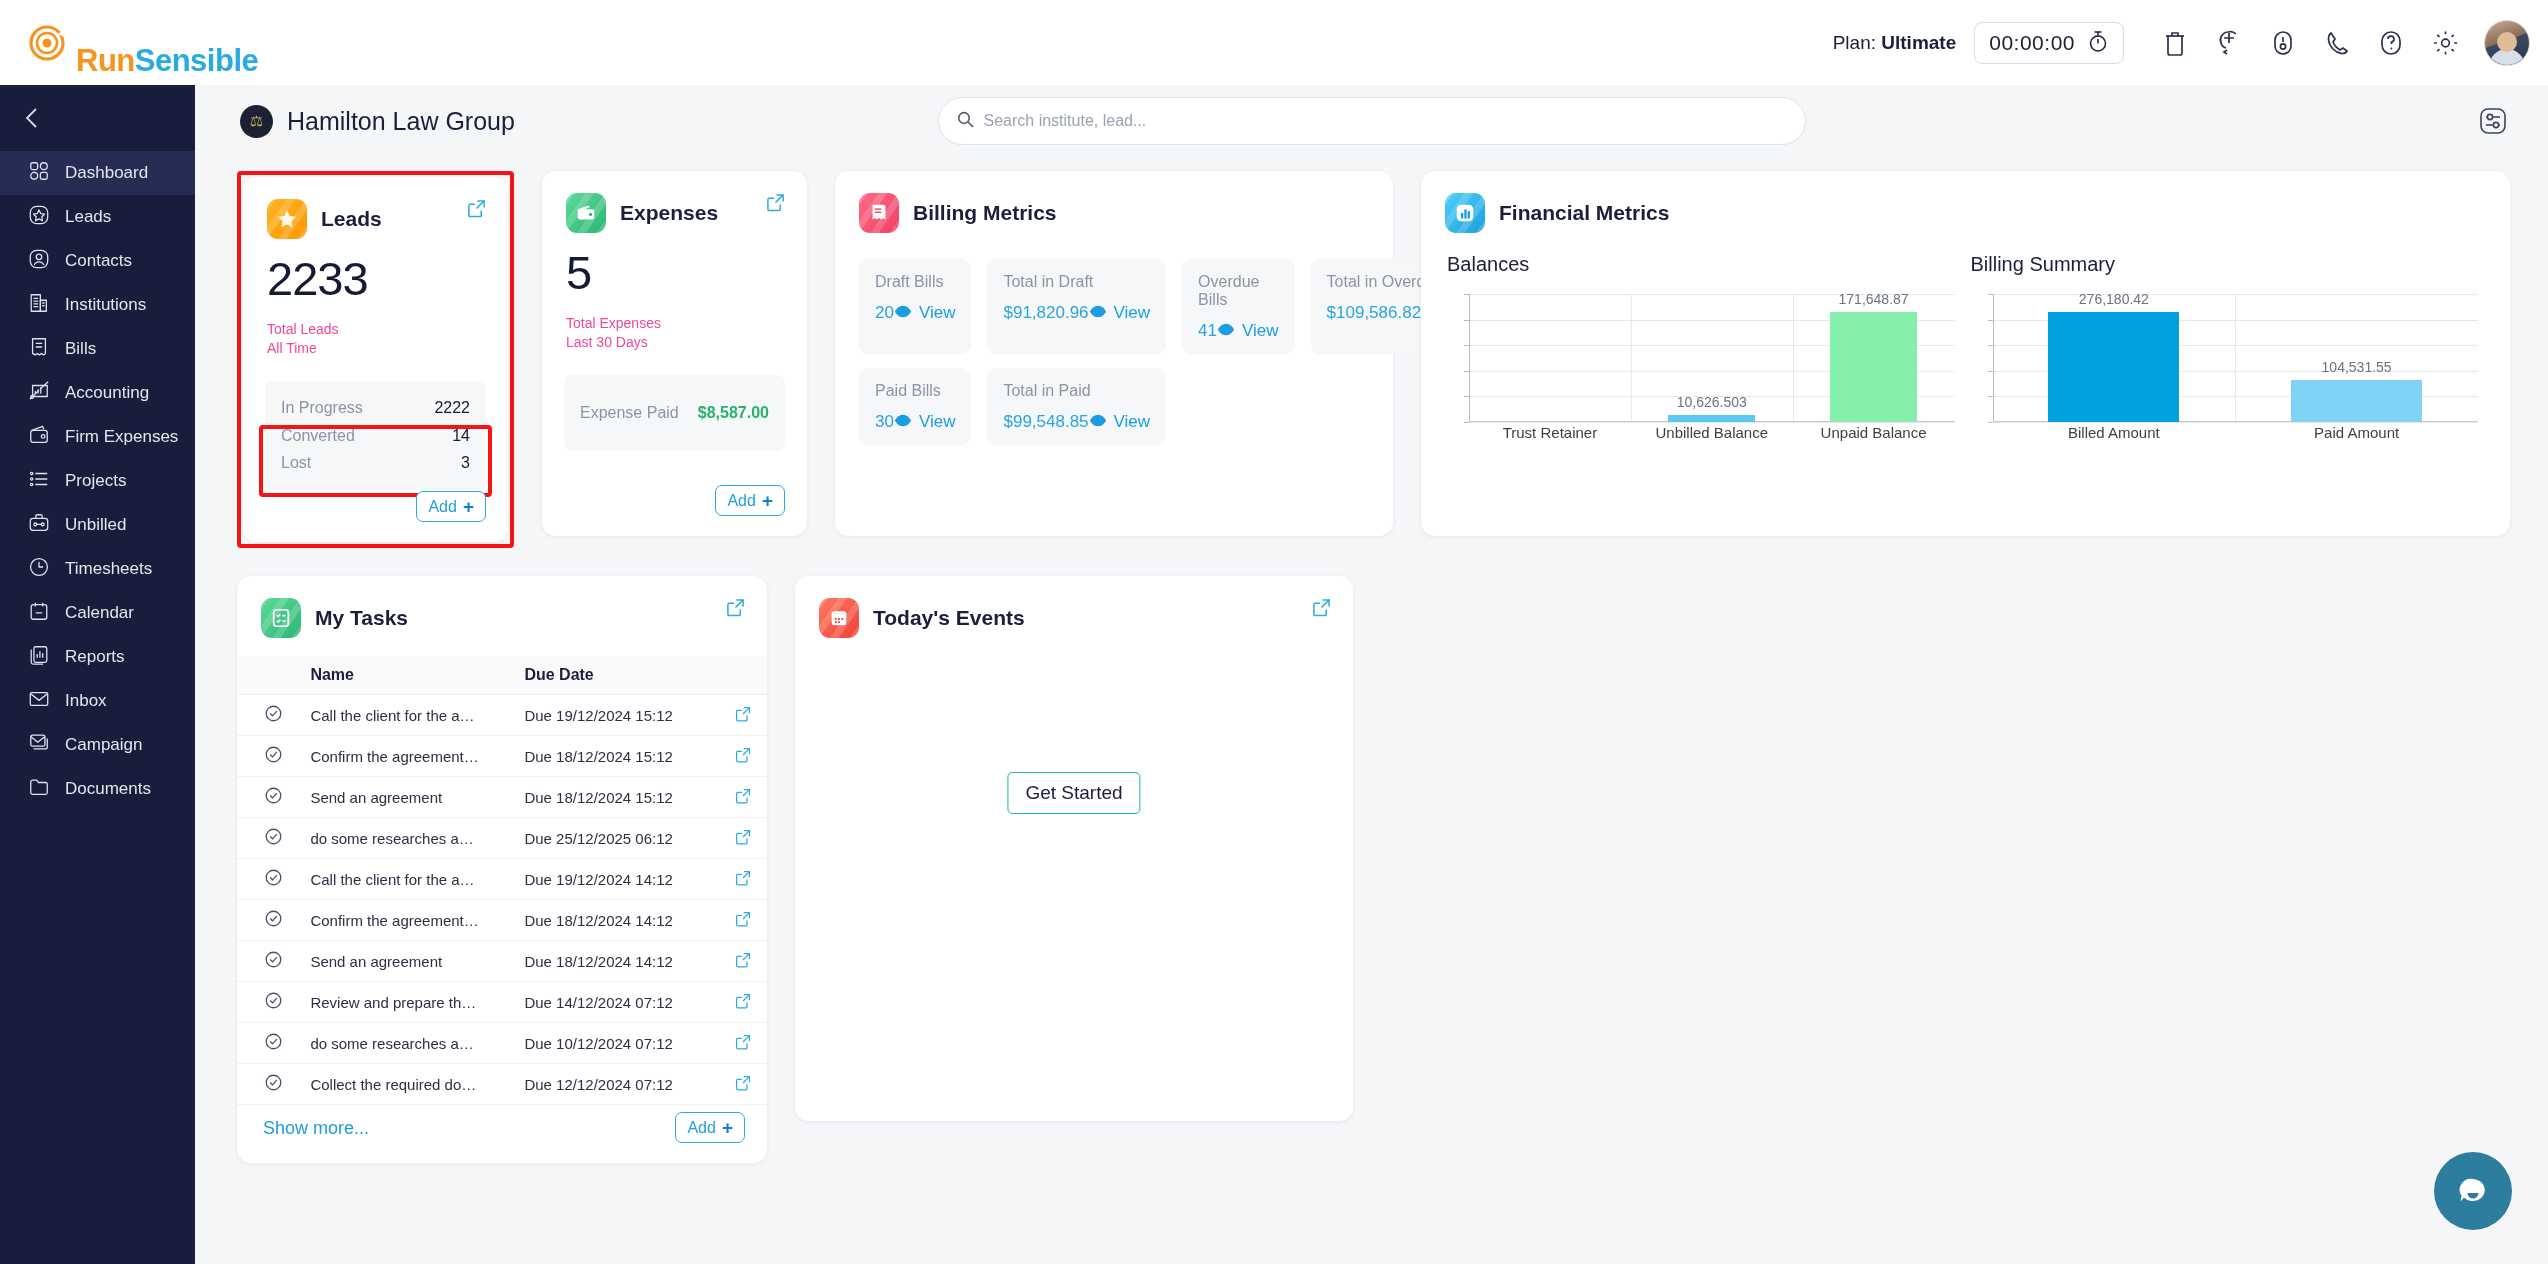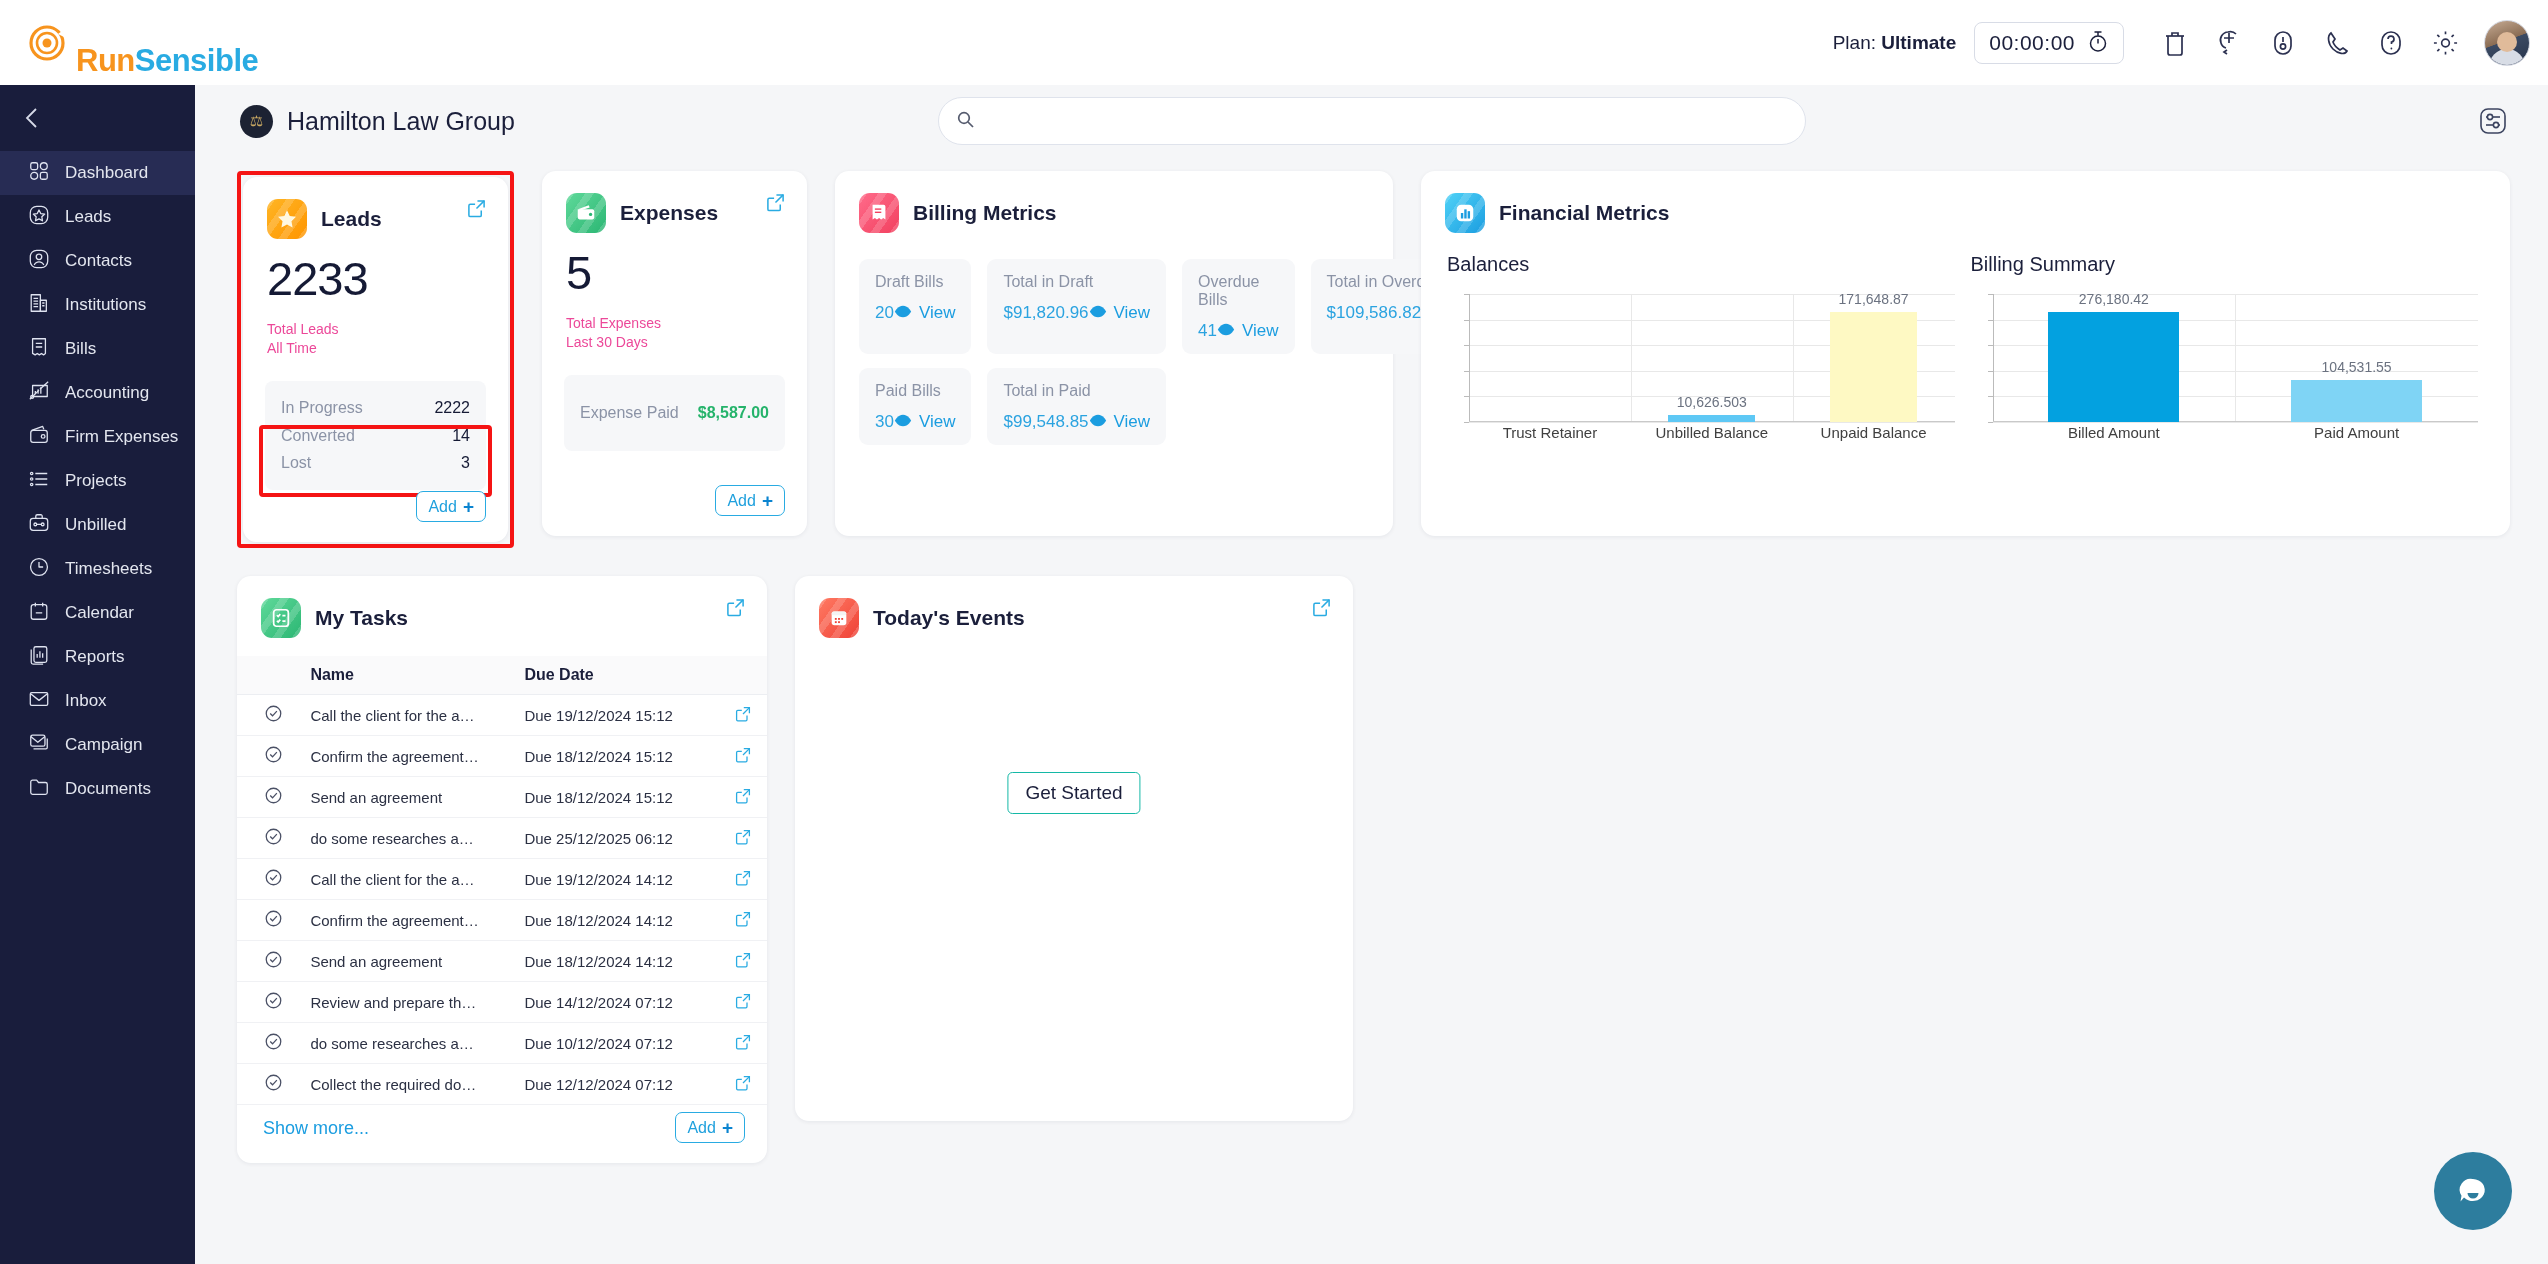--- a/index.html
+++ b/index.html
@@ -436,20 +436,21 @@
       <span class="firm-logo">⚖</span>
       <span class="firm-name">Hamilton Law Group</span>
     </div>
     <div class="search-wrap">
       <span>
         <svg width="17" height="17" viewBox="0 0 17 17" fill="none" stroke="#555b6e" stroke-width="1.7">
           <circle cx="7" cy="7" r="5.3"></circle>
             <line x1="11" y1="11" x2="16" y2="16"></line>
         </svg>
       </span>
+      <input type="text" placeholder="Search institute, lead..." style="">
     </div>
     <span class="head-right-icon">
       <svg width="30" height="30" viewBox="0 0 30 30" fill="none" stroke="#3c4460" stroke-width="1.6">
         <rect x="3" y="3" width="24" height="24" rx="7"></rect>
         <line x1="8" y1="11" x2="22" y2="11"></line>
           <circle cx="12" cy="11" r="2.6" fill="#fff"></circle>
         <line x1="8" y1="19" x2="22" y2="19"></line>
           <circle cx="18" cy="19" r="2.6" fill="#fff"></circle>
       </svg>
     </span>
@@ -667,21 +668,21 @@
                 </div>
                 <div class="baseline" style="left:22px;right:6px"></div>
                 <div class="bars">
                   <div class="bar-slot"></div>
                   <div class="bar-slot">
                     <div class="bar" style="height:5.313251500000001%;background:#5ec8f5">
                       <span class="bar-lbl">10,626.503</span>
                     </div>
                   </div>
                   <div class="bar-slot">
-                    <div class="bar" style="height:85.824435%;background:#fef9c3">
+                    <div class="bar" style="height:85.824435%;background:#86efac">
                       <span class="bar-lbl">171,648.87</span>
                     </div>
                   </div>
                 </div>
                 <div class="xlabels">
                   <span class="xlab">Trust Retainer</span>
                   <span class="xlab">Unbilled Balance</span>
                   <span class="xlab">Unpaid Balance</span>
                 </div>
               </div>

